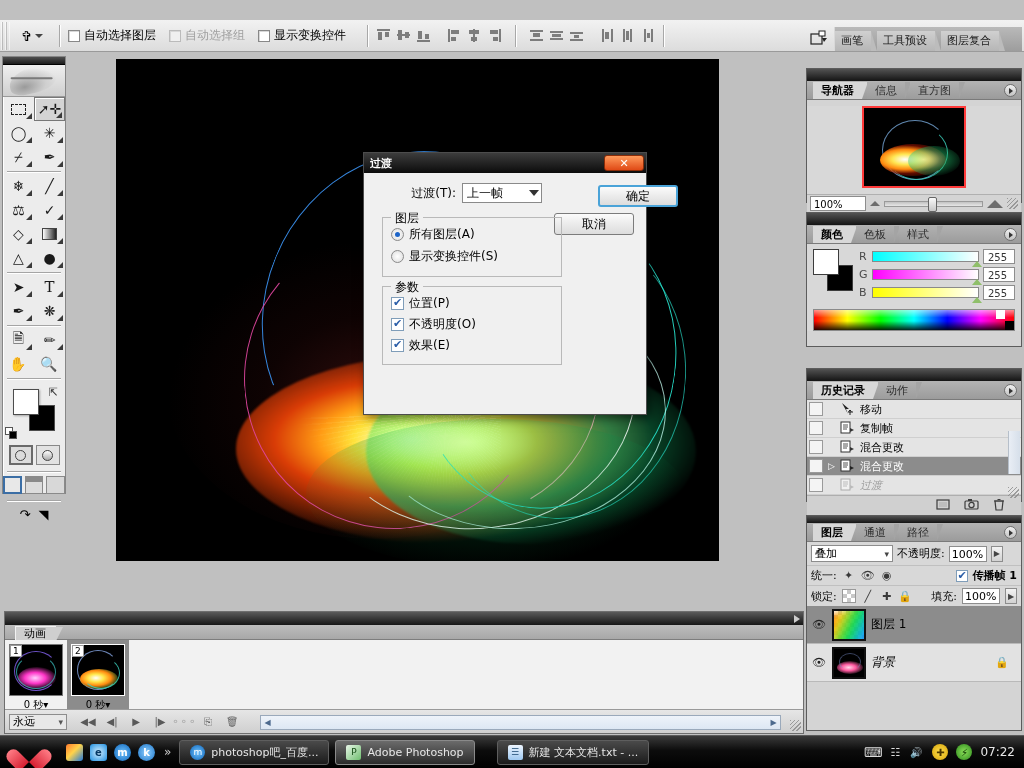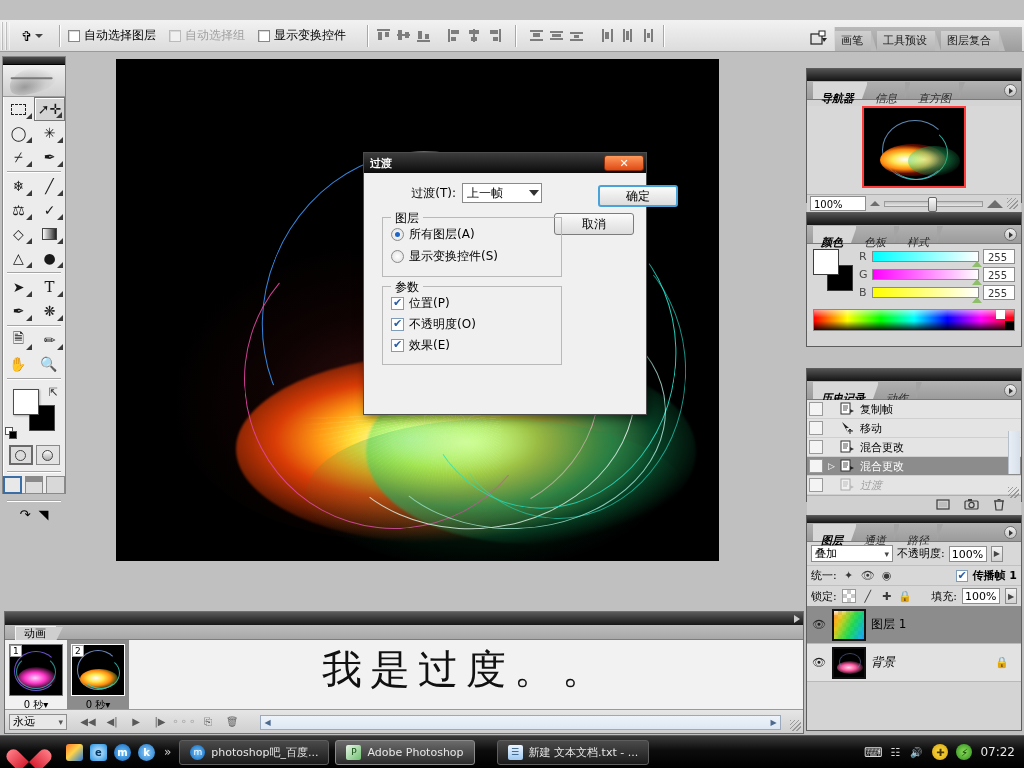--- a/index.html
+++ b/index.html
@@ -204,22 +204,22 @@
     position:absolute; left:806px; width:216px;
     background:#d4d4d4; border:1px solid #5c5c5c;
   }
   .pnl-grab{ height:12px; background:linear-gradient(#525252,#141414); }
   .pnl-tabs{
     height:19px; background:linear-gradient(#b3b3b3,#9b9b9b);
     position:relative; border-bottom:1px solid #7a7a7a; display:flex; align-items:flex-end;
     padding-left:6px;
   }
   .ptab{
-    height:17px; line-height:17px; font-size:11px; padding:8px 8px; margin-right:5px;
-    background:linear-gradient(#b0b0b0,#9d9d9d); color:#2c2c2c; position:relative;font-style:italic;
+    height:17px; line-height:17px; font-size:11px; padding:0 8px; margin-right:5px;
+    background:linear-gradient(#b0b0b0,#9d9d9d); color:#2c2c2c; position:relative;
   }
   .ptab:after{ content:''; position:absolute; right:-6px; top:0; width:0;height:0;
     border-top:17px solid #a4a4a4; border-right:6px solid transparent; }
   .ptab.active{ background:#d8d8d8; color:#000; font-weight:bold; }
   .ptab.active:after{ border-top-color:#d8d8d8; }
   .pmenu{
     position:absolute; right:4px; top:3px; width:13px;height:13px; border-radius:50%;
     background:linear-gradient(#f0f0f0,#c2c2c2); border:1px solid #6f6f6f;
     display:flex; align-items:center; justify-content:center;
   }
@@ -697,21 +697,20 @@
           <div style="position:absolute;left:8px;top:24px;width:38px;height:20px;border-radius:50%;
             background:radial-gradient(ellipse at 42% 45%,#ffffff 0%,#ffe64a 25%,#ff8a10 48%,rgba(30,120,40,.5) 72%,rgba(0,0,0,0) 90%);"></div>
           <div style="position:absolute;left:10px;top:12px;width:38px;height:32px;border-radius:50%;
             border:1px solid rgba(60,210,190,.8);border-top-color:transparent;border-left-color:transparent;"></div>
         </div>
         <div class="dly">
           <span>0 秒</span><span>▾</span>
         </div>
       </div>
 
-      <div class="big-text">我是过度。。</div>
     </div>
 
     <div class="anim-toolbar">
       <div class="loopsel">
         <span>永远</span>
         <span style="font-size:9px;color:#555">▾</span>
       </div>
       <span style="width:6px"></span>
       <div class="pbtn">◀◀</div>
       <div class="pbtn">◀|</div>
@@ -831,37 +830,37 @@
       <div class="pmenu">
           <i></i>
         </div>
     </div>
     <div class="pnl-body" style="position:relative;">
       <div class="hist-row">
         <span class="hist-chk"></span>
         <span class="hist-arrowmark"></span>
         <span class="hist-ico">
           <svg width="15" height="14" viewBox="0 0 15 14">
-              <rect x="1" y="1" width="9" height="11" fill="#fff" stroke="#333"></rect>
-              <path d="M3 4h5M3 6h5M3 8h4" stroke="#555" stroke-width="1"></path>
-              <path d="M10 7l4 2-4 2z" fill="#333"></path>
+              <path d="M2 1l7 6H6l2 5z" fill="#222"></path>
+              <path d="M10 8v5M8 10h5M10 8l-1.5 1.5M10 8l1.5 1.5" stroke="#222" stroke-width="1" fill="none"></path>
             </svg>
         </span>
-        <span>复制帧</span>
+        <span>移动</span>
       </div>
       <div class="hist-row">
         <span class="hist-chk"></span>
         <span class="hist-arrowmark"></span>
         <span class="hist-ico">
           <svg width="15" height="14" viewBox="0 0 15 14">
-              <path d="M2 1l7 6H6l2 5z" fill="#222"></path>
-              <path d="M10 8v5M8 10h5M10 8l-1.5 1.5M10 8l1.5 1.5" stroke="#222" stroke-width="1" fill="none"></path>
+              <rect x="1" y="1" width="9" height="11" fill="#fff" stroke="#333"></rect>
+              <path d="M3 4h5M3 6h5M3 8h4" stroke="#555" stroke-width="1"></path>
+              <path d="M10 7l4 2-4 2z" fill="#333"></path>
             </svg>
         </span>
-        <span>移动</span>
+        <span>复制帧</span>
       </div>
       <div class="hist-row">
         <span class="hist-chk"></span>
         <span class="hist-arrowmark"></span>
         <span class="hist-ico">
           <svg width="15" height="14" viewBox="0 0 15 14">
               <rect x="1" y="1" width="9" height="11" fill="#fff" stroke="#333"></rect>
               <path d="M3 4h5M3 6h5M3 8h4" stroke="#555" stroke-width="1"></path>
               <path d="M10 7l4 2-4 2z" fill="#333"></path>
             </svg>

